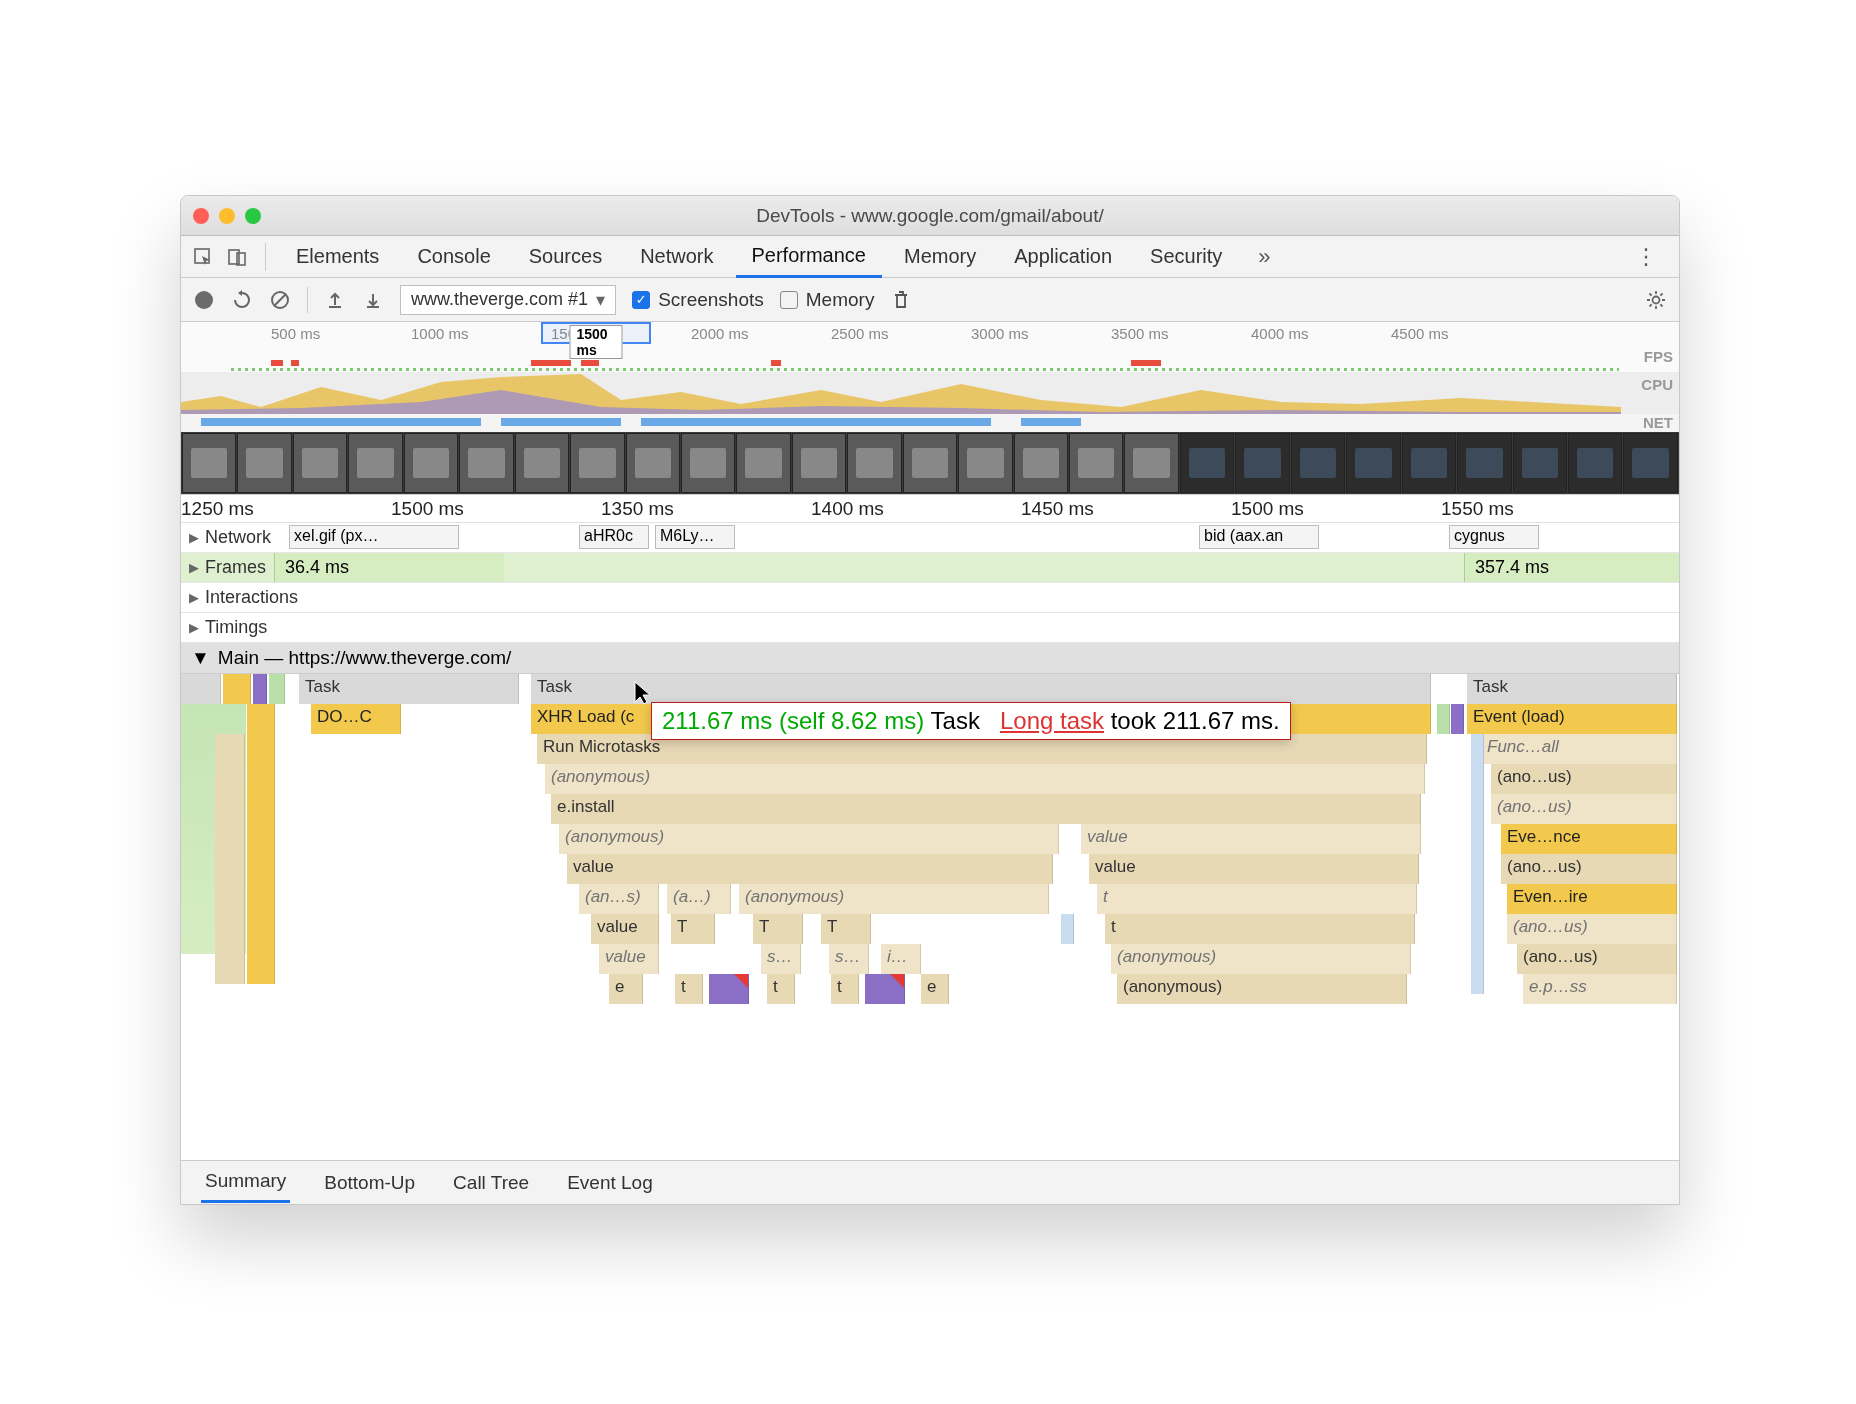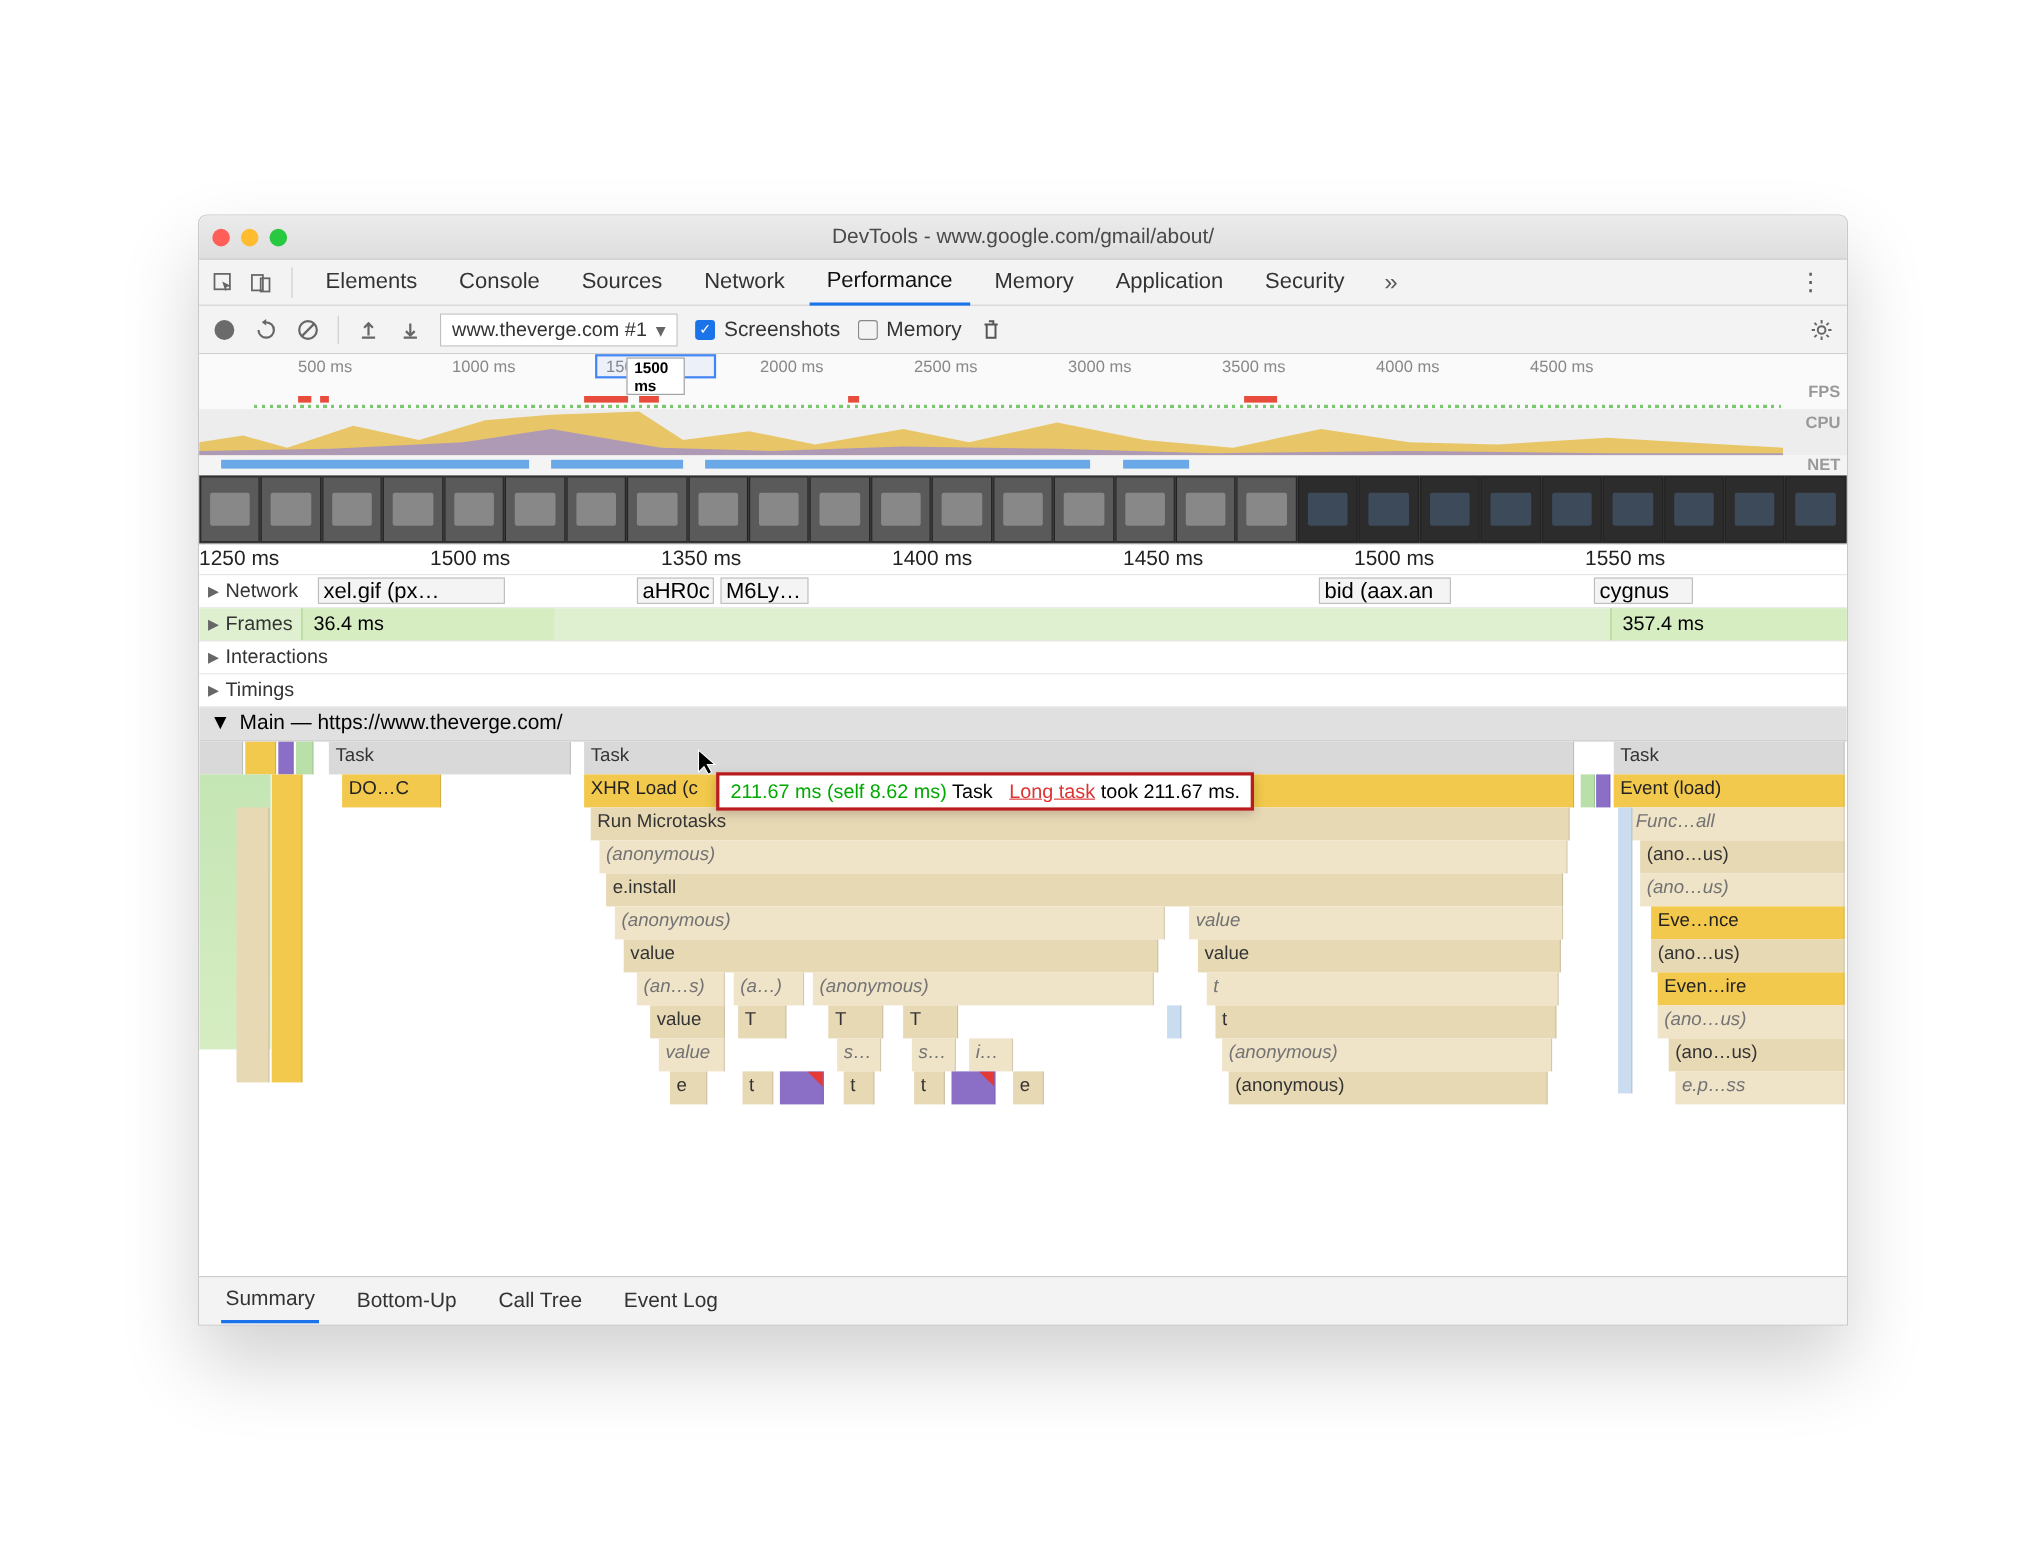--- a/index.html
+++ b/index.html
@@ -50,28 +50,28 @@
 .lane.frames{background:#dff0d0;}
 .lane .body{flex:1;position:relative;}
 .frameblk{position:absolute;top:0;height:100%;background:#d6edc2;border-left:1px solid #a9d18e;display:flex;align-items:center;padding-left:10px;font-size:18px;}
 .main-hdr{background:#e0e0e0;padding:4px 10px;font-size:19px;display:flex;align-items:center;gap:8px;border-bottom:1px solid #ccc;}
 .flame{position:relative;height:370px;overflow:hidden;}
 .fl{position:absolute;height:30px;font-size:17px;overflow:hidden;white-space:nowrap;padding:3px 6px;border-right:1px solid rgba(0,0,0,0.12);}
 .c-gray{background:#d9d9d9;color:#333;} .c-yellow{background:#f2c94c;color:#222;}
 .c-tan{background:#e8d9b5;color:#333;} .c-tan2{background:#efe3c8;color:#737373;font-style:italic;}
 .c-green{background:#b8e0a8;} .c-purple{background:#8b6fc7;}
 .c-ltblue{background:#cadcf0;}
-.tooltip{position:absolute;background:#fff;border:3px solid #b91c1c;padding:4px 10px;font-size:18px;z-index:20;box-shadow:0 3px 10px rgba(0,0,0,0.2);}
+.tooltip{position:absolute;background:#fff;border:1px solid #b91c1c;padding:4px 10px;font-size:24px;z-index:20;box-shadow:0 3px 10px rgba(0,0,0,0.2);}
 .tooltip .t-green{color:#0a0;} .tooltip .t-red{color:#d33;text-decoration:underline;}
 .redcorner{position:absolute;top:0;right:0;width:0;height:0;border-left:14px solid transparent;border-top:14px solid #e53935;}
 .bottom-tabs{height:44px;border-top:1px solid #ccc;display:flex;align-items:center;gap:30px;padding:0 20px;font-size:19px;background:#f3f3f3;}
 .bottom-tabs .bt{padding:8px 4px;color:#333;cursor:pointer;}
 .bottom-tabs .bt.active{border-bottom:3px solid #1a73e8;}
 svg{display:block;}
-.netitem{position:absolute;top:2px;height:24px;background:#f4f4f4;border:1px solid #bbb;font-size:20px;padding:1px 4px;overflow:hidden;white-space:nowrap;}
+.netitem{position:absolute;top:2px;height:24px;background:#f4f4f4;border:1px solid #bbb;font-size:16px;padding:1px 4px;overflow:hidden;white-space:nowrap;}
 .cursor{position:absolute;z-index:30;}
 </style>
 </head>
 <body>
 
 <div class="window">
 
   <div class="titlebar">
     <div class="traffic">
       <div class="dot r"></div>

